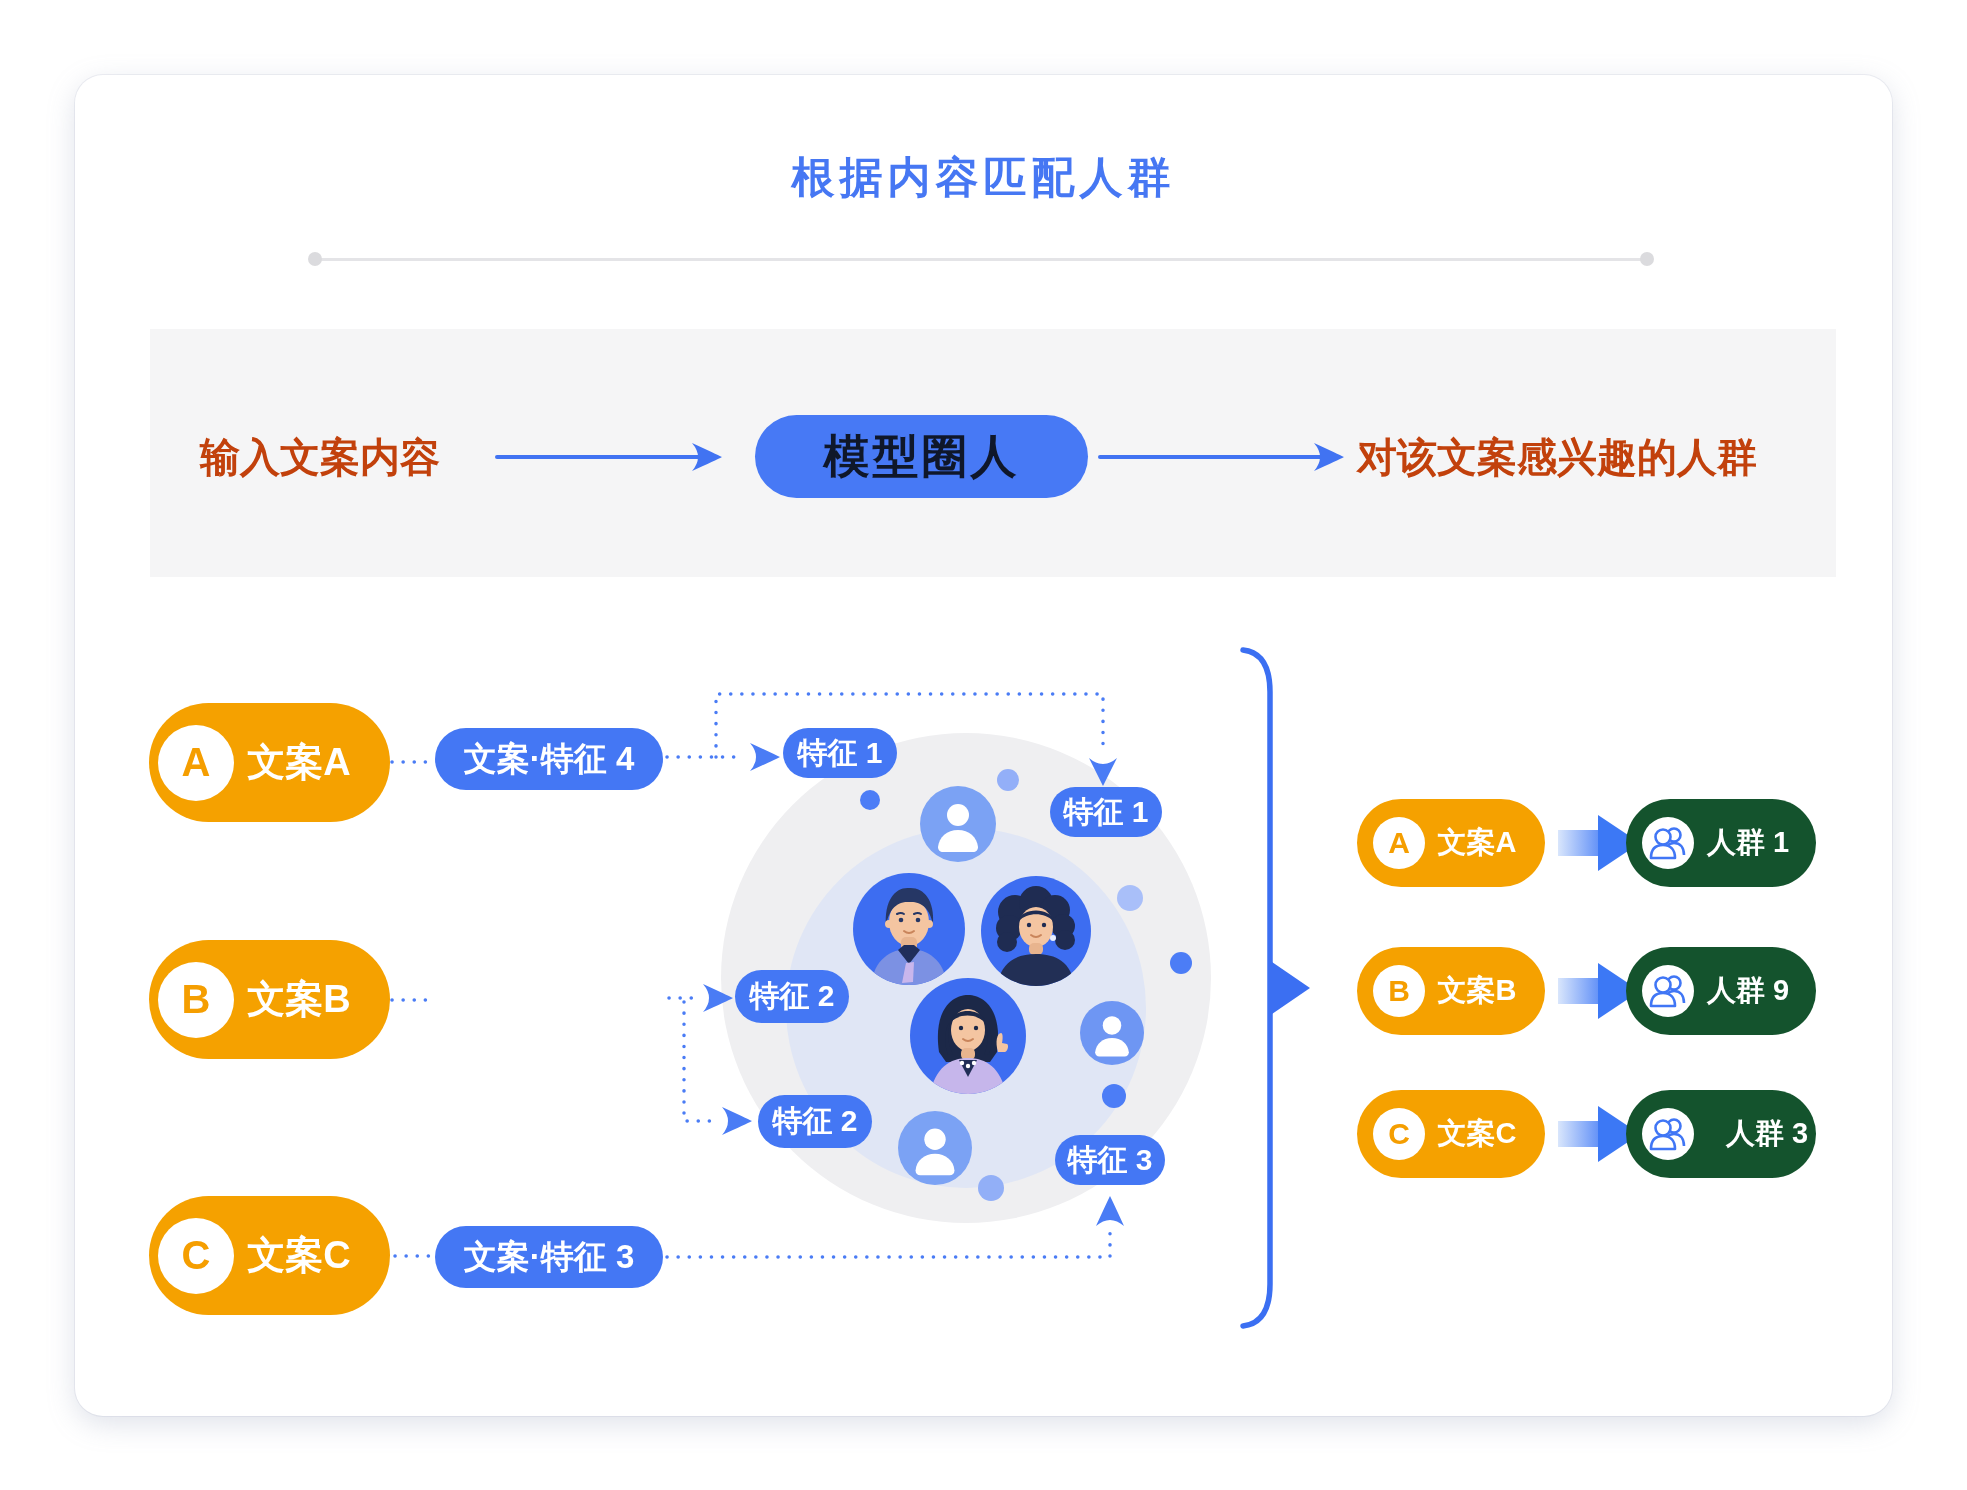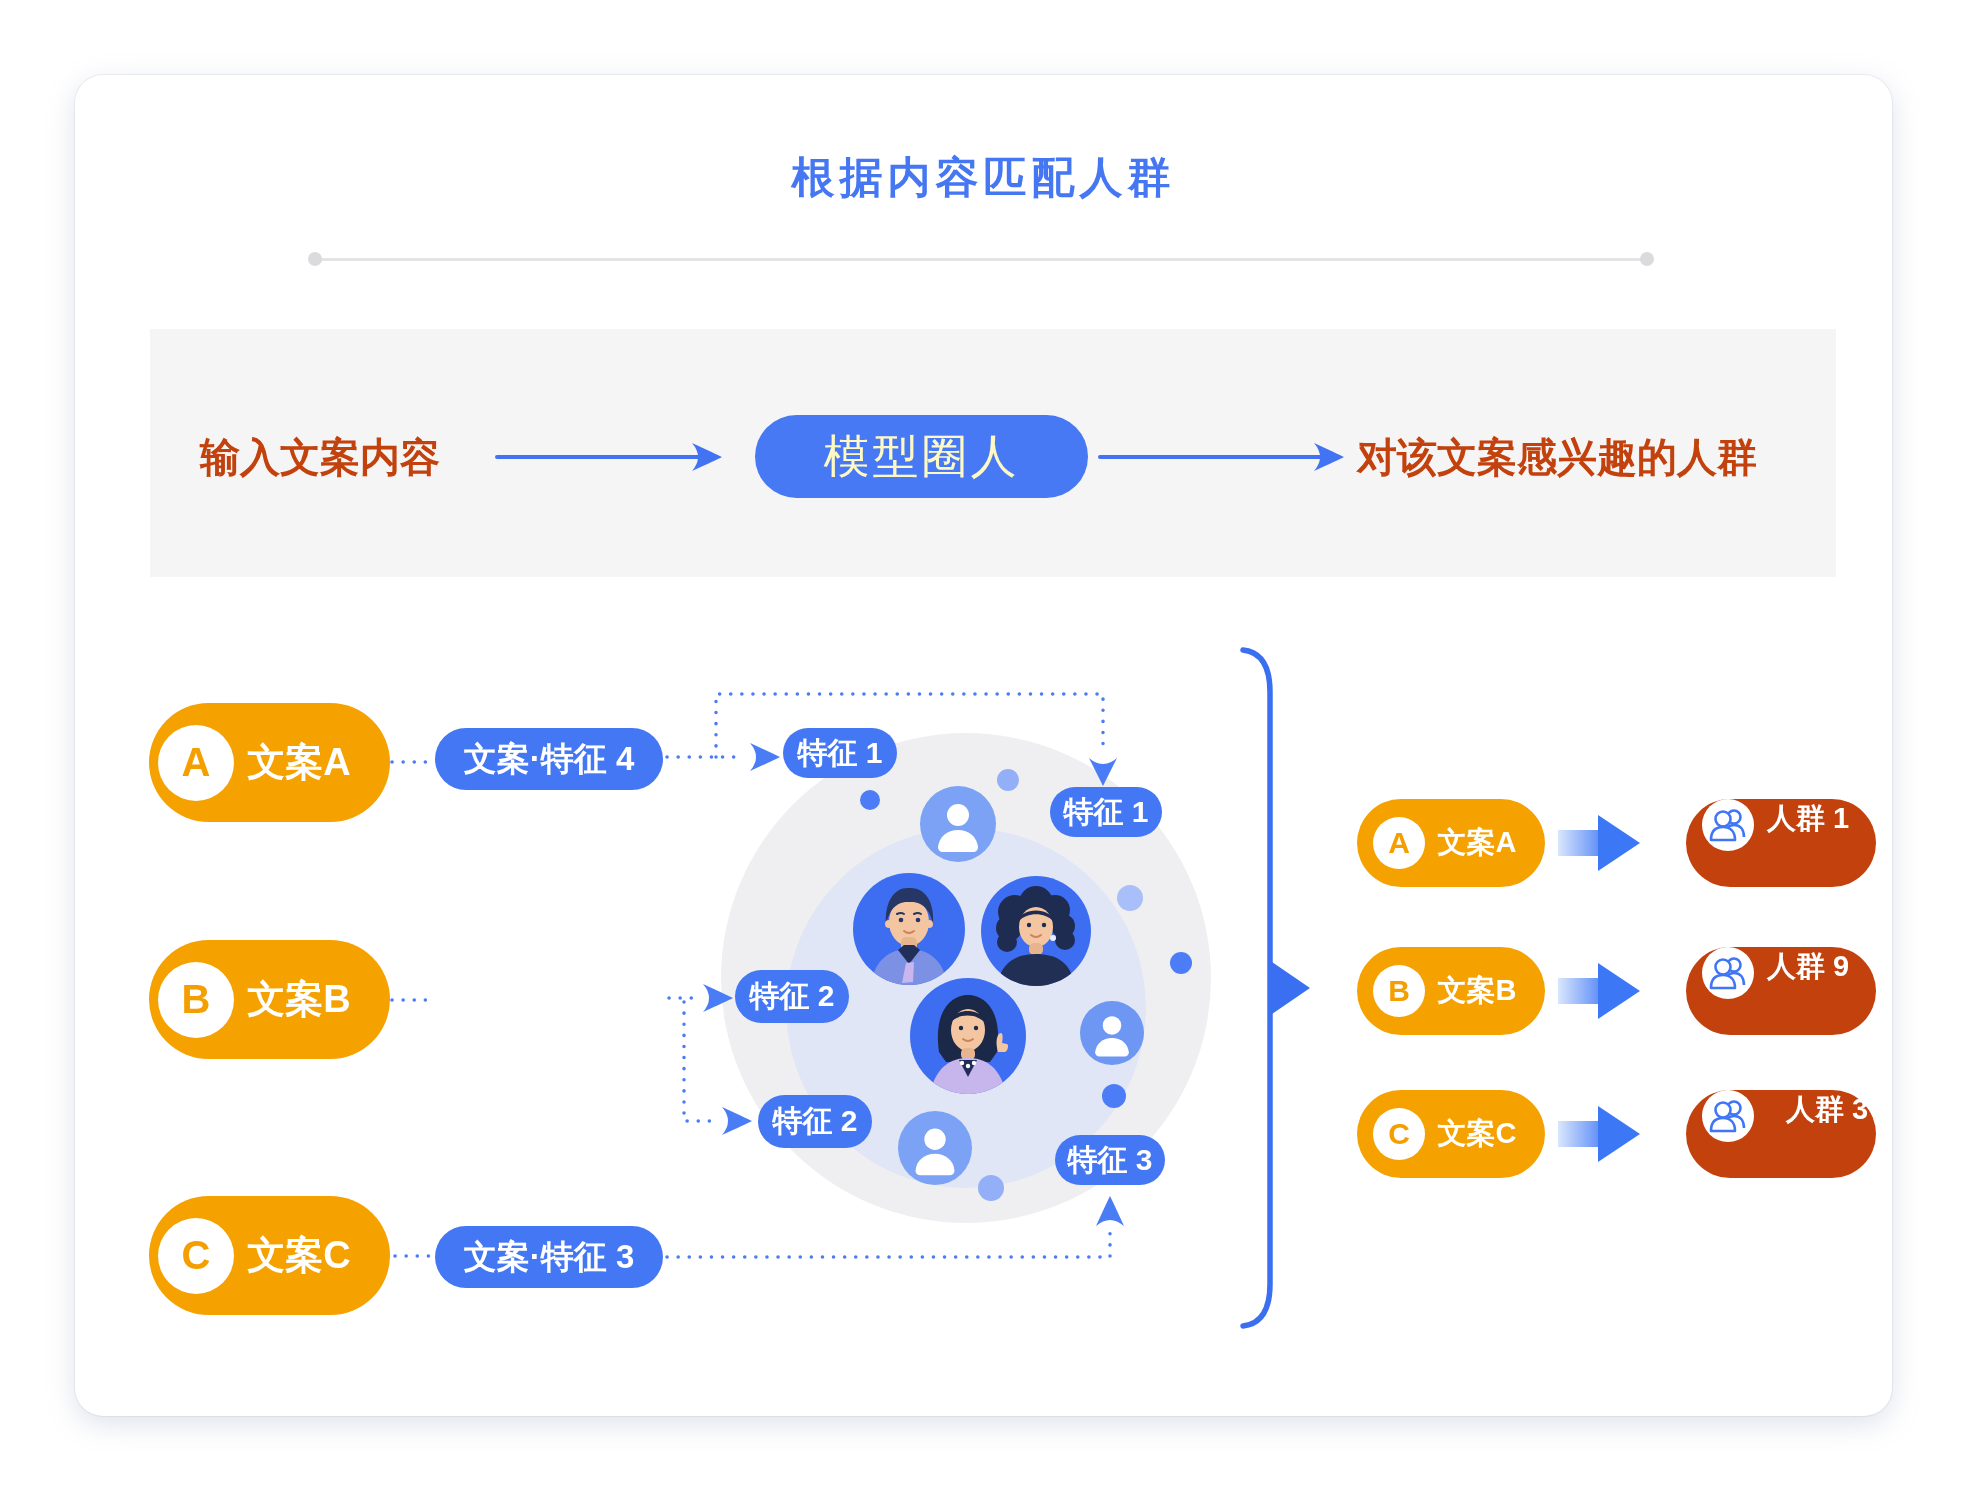--- a/index.html
+++ b/index.html
@@ -17,21 +17,21 @@
     font-size:43px;font-weight:800;color:#4677F3;letter-spacing:5px;line-height:78px;
   }
   #divider{left:315px;top:258px;width:1332px;height:3px;background:#E4E4E7;}
   .divider-dot{width:14px;height:14px;border-radius:50%;background:#DBDBDE;top:252px;}
   #band{left:150px;top:329px;width:1686px;height:248px;background:#F5F5F6;}
   .flow-label{
     top:433px;height:48px;line-height:48px;font-size:40px;font-weight:800;color:#c2410c;white-space:nowrap;
   }
   #model-pill{
     left:755px;top:415px;width:333px;height:83px;border-radius:42px;background:#4779F5;
-    display:flex;align-items:center;justify-content:center;color:#fef9c3;font-size:46px;font-weight:400;letter-spacing:3px;
+    display:flex;align-items:center;justify-content:center;color:#0f172a;font-size:46px;font-weight:700;letter-spacing:3px;
   }
   #outer-circle{left:721px;top:733px;width:490px;height:490px;border-radius:50%;background:#EFEFF1;}
   #inner-circle{left:786px;top:828px;width:360px;height:360px;border-radius:50%;background:#E0E6F5;}
   .big-pill{
     left:149px;width:241px;height:119px;border-radius:60px;background:#F5A100;
     display:flex;align-items:center;
   }
   .big-letter{
     width:76px;height:76px;margin-left:9px;border-radius:50%;background:#fff;
     display:flex;align-items:center;justify-content:center;color:#F59E00;font-size:40px;font-weight:800;flex:0 0 auto;
@@ -47,21 +47,21 @@
   }
   .mini-pill{
     left:1357px;width:188px;height:88px;border-radius:44px;background:#F5A100;display:flex;align-items:center;
   }
   .mini-letter{
     width:52px;height:52px;margin-left:16px;border-radius:50%;background:#fff;flex:0 0 auto;
     display:flex;align-items:center;justify-content:center;color:#F59E00;font-size:30px;font-weight:800;
   }
   .mini-label{flex:1;text-align:center;margin-right:16px;color:#fff;font-size:29px;font-weight:800;}
   .group-pill{
-    left:1686px;width:190px;height:88px;border-radius:44px;background:#c2410c;display:flex;
+    left:1626px;width:190px;height:88px;border-radius:44px;background:#14532d;display:flex;align-items:center;
   }
   .group-icon{margin-left:16px;flex:0 0 auto;display:flex;}
   .group-label{flex:1;text-align:center;margin-right:14px;color:#fff;font-size:29px;font-weight:800;white-space:nowrap;}
   .dot{border-radius:50%;}
   #overlay{left:0;top:0;pointer-events:none;}
 </style>
 </head>
 <body>
 
 <div id="stage" class="abs" style="left:0;top:0;width:1967px;height:1490px;">

